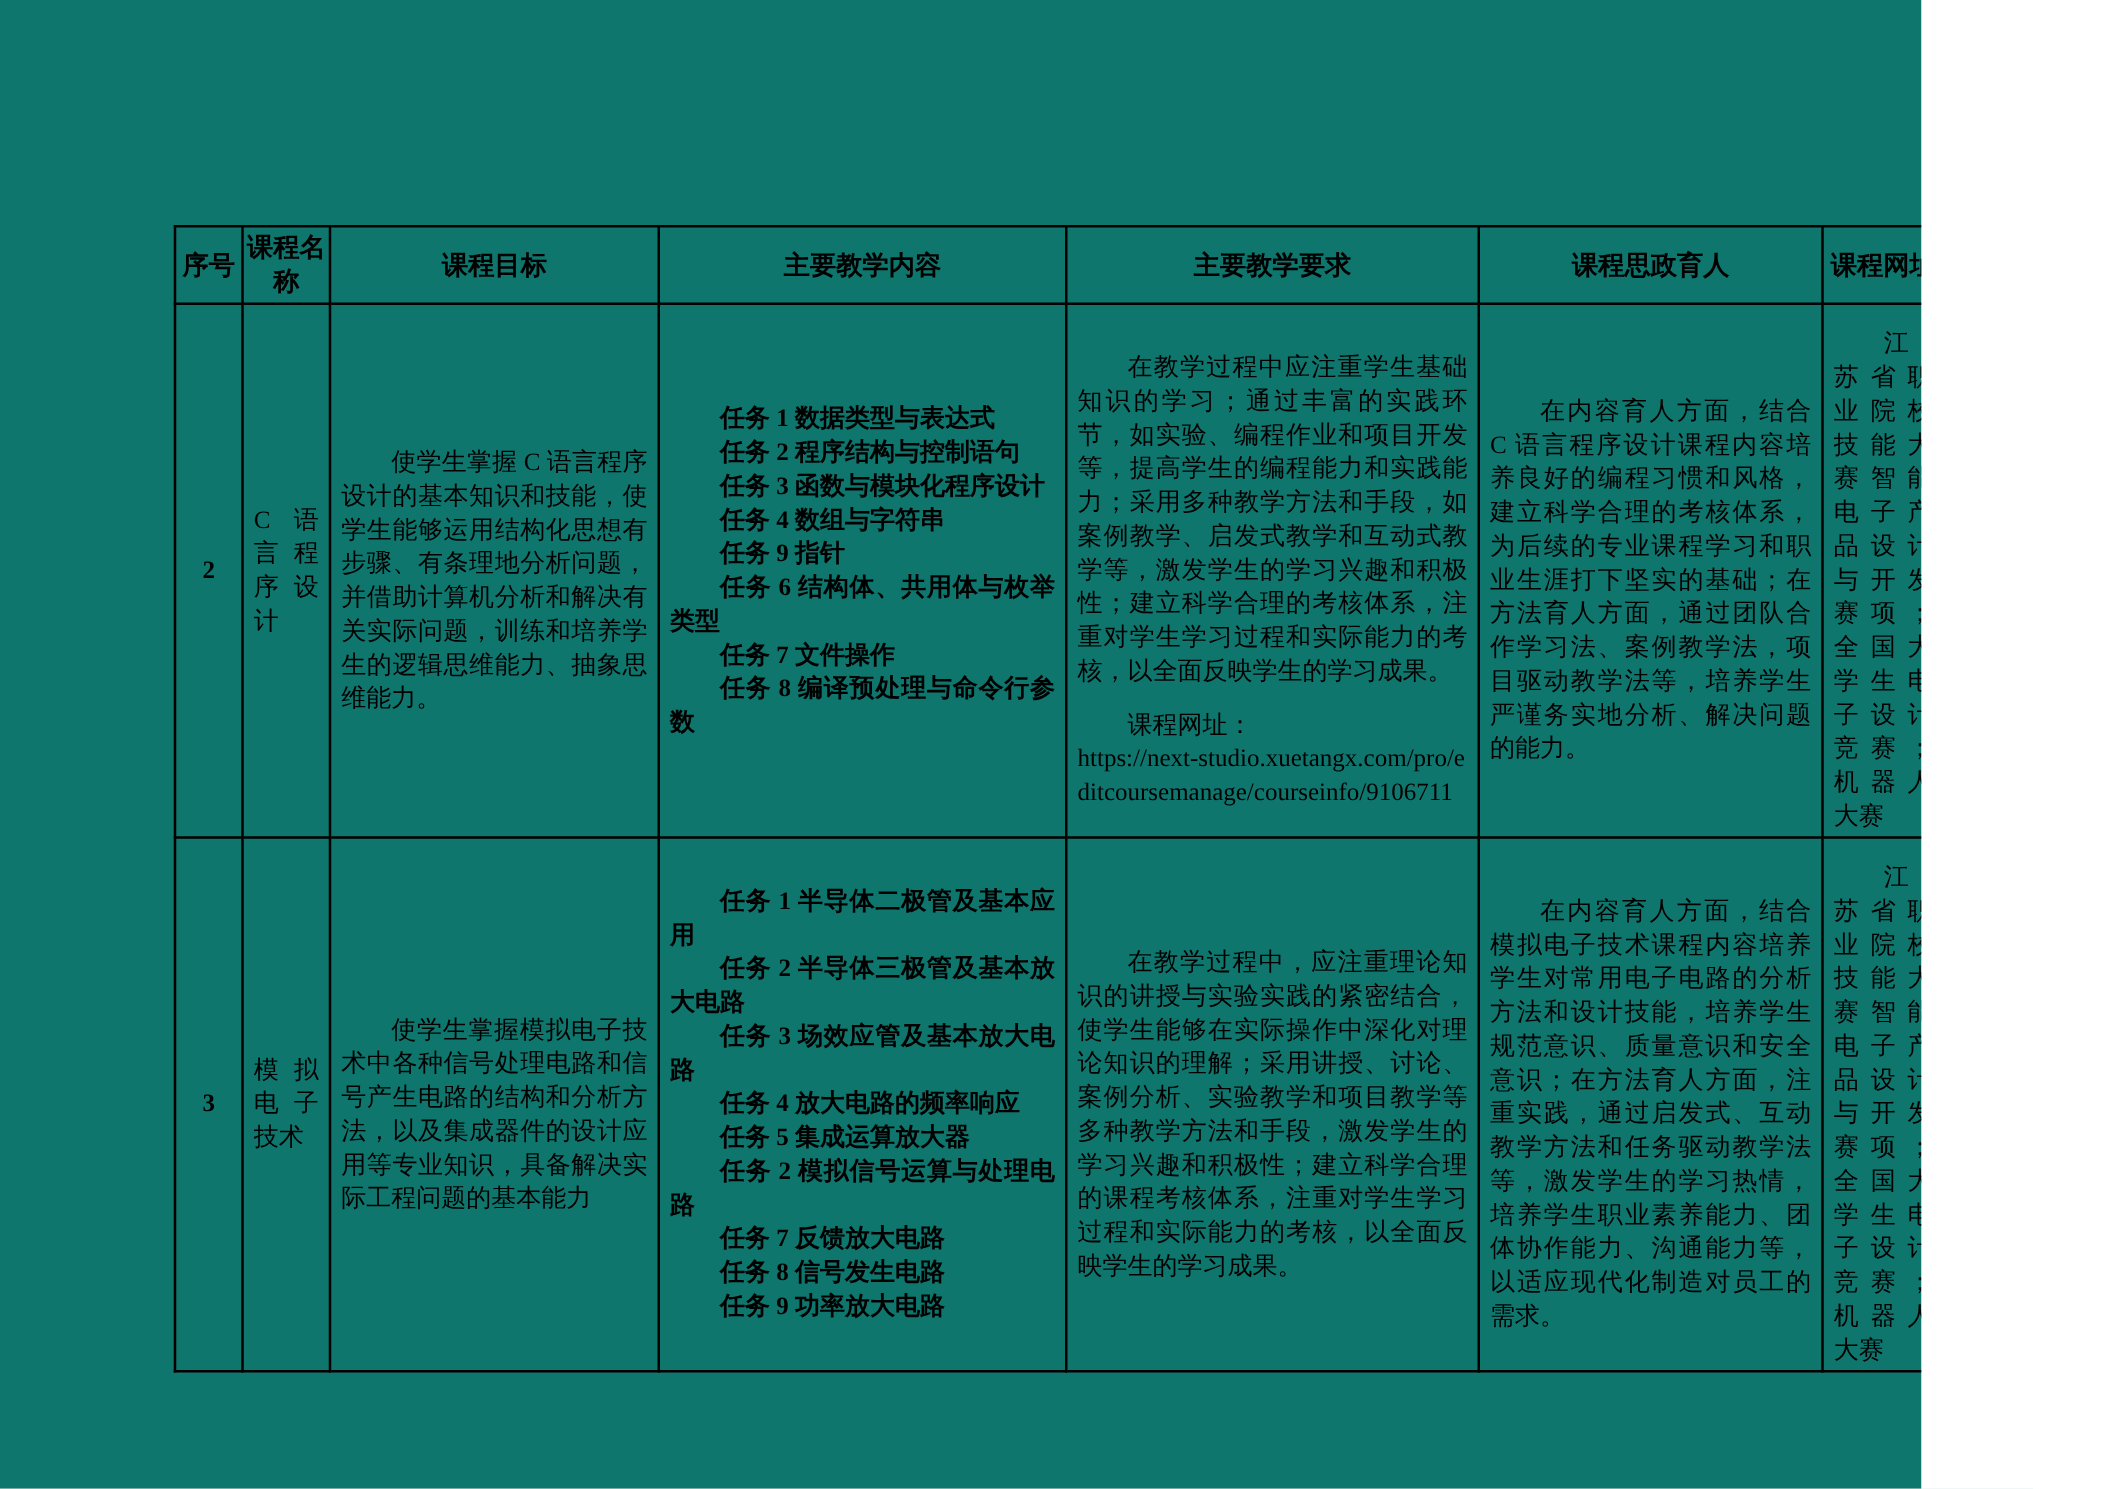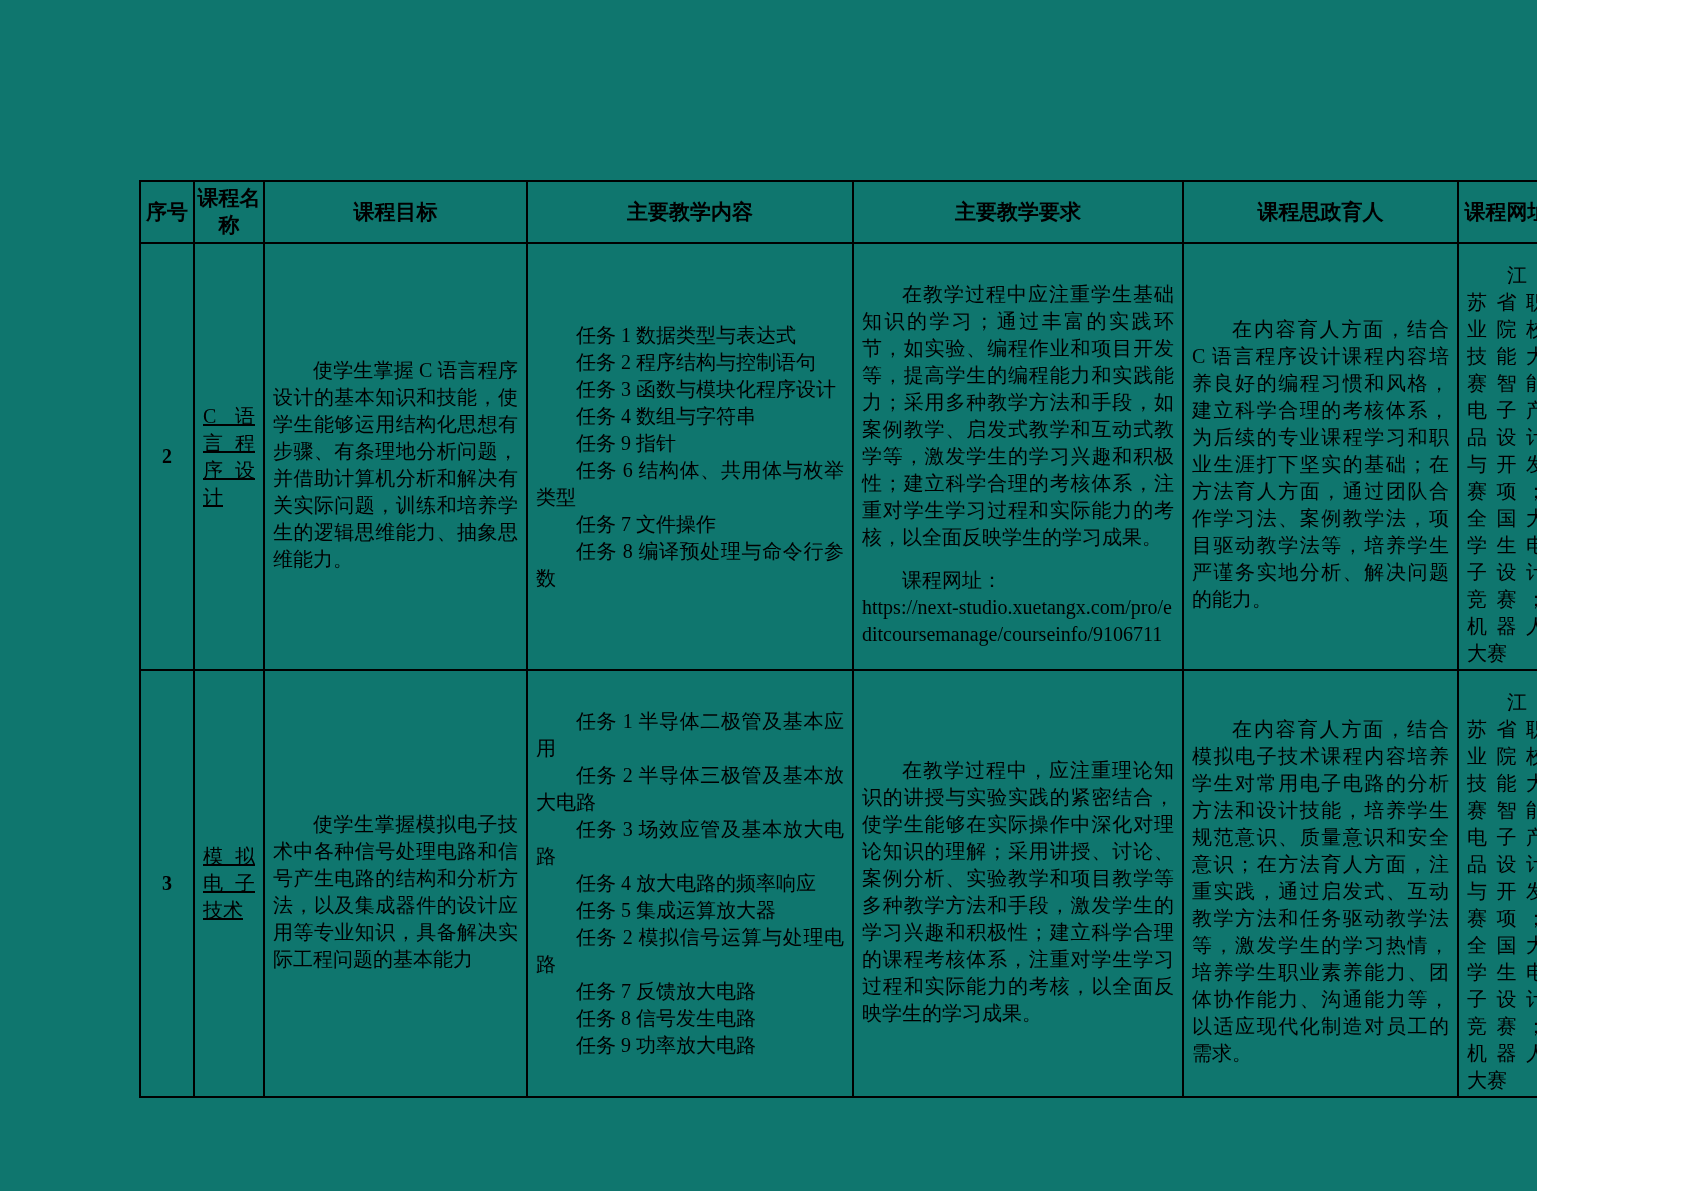--- a/index.html
+++ b/index.html
@@ -44,35 +44,35 @@
   tr.row-course.second td { height: 352px; }
 
   td.c-index {
     text-align: center;
     font-weight: bold;
   }
   td.c-name {
     text-align: justify;
     text-justify: inter-ideograph;
     padding: 2px 8px;
-    text-decoration: underline;
   }
   td.c-obj, td.c-req, td.c-ideo, td.c-comp, td.c-content {
     text-align: justify;
     text-justify: inter-ideograph;
   }
   td p {
     margin: 0;
   }
   p.indent {
     text-indent: 2em;
     margin-top: 16px;
   }
   p.task-line {
     text-indent: 2em;
+    font-weight: bold;
   }
   p.url {
     word-break: break-all;
     text-indent: 0;
   }
   .page-number {
     position: absolute;
     top: 1044px;
     left: 0;
     width: 100%;

